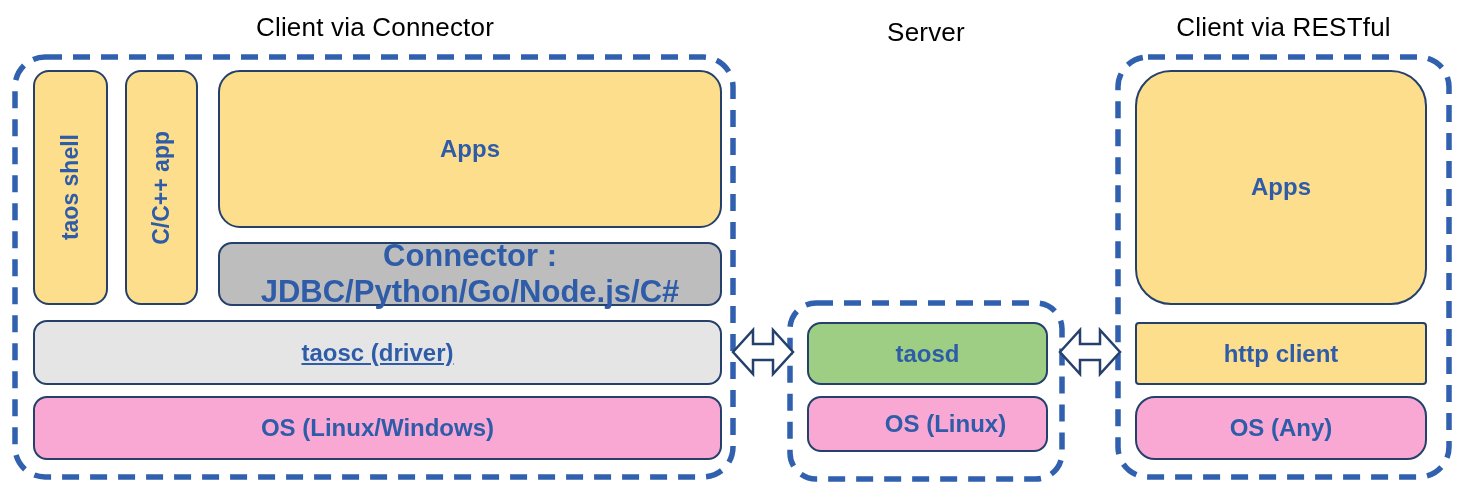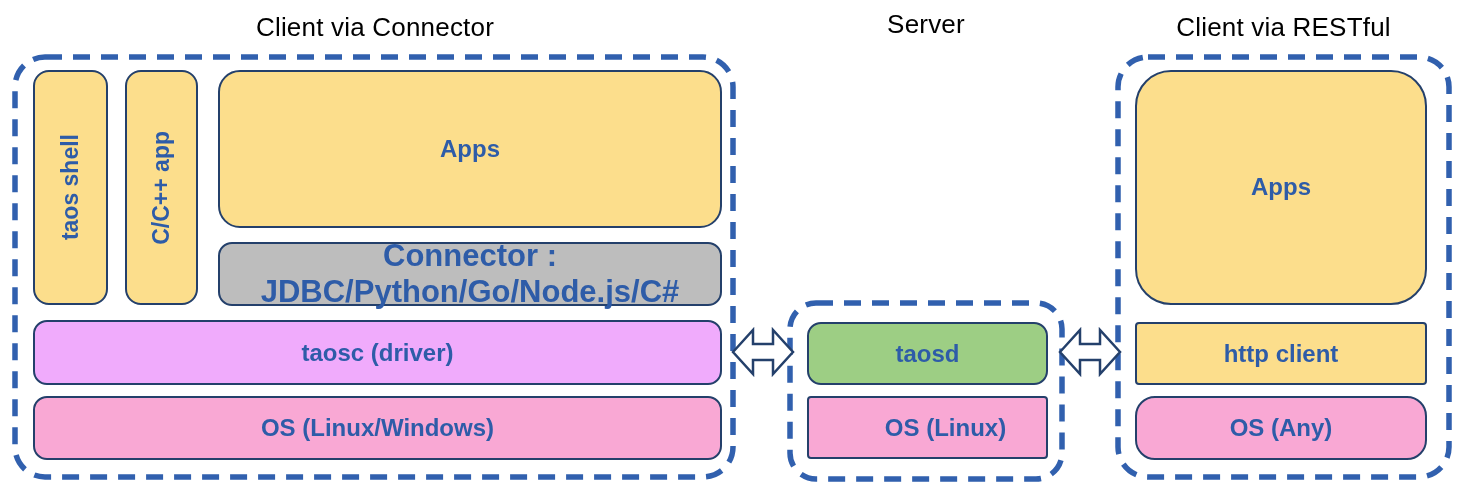--- a/index.html
+++ b/index.html
@@ -24,52 +24,52 @@
   }
   .title {
     position: absolute;
     text-align: center;
     font-size: 26px;
     font-weight: 400;
     color: #000000;
     letter-spacing: 0.2px;
   }
   .title-connector { left: 15px;  top: 12px; width: 720px; }
-  .title-server    { left: 790px; top: 9px; width: 272px; }
+  .title-server    { left: 790px; top: 17px; width: 272px; }
   .title-restful   { left: 1118px;top: 12px; width: 331px; }
 
   .box {
     position: absolute;
     box-sizing: border-box;
     border: 2px solid #24406B;
     display: flex;
     align-items: center;
     justify-content: center;
     font-weight: 700;
     color: #2E5CA8;
     font-size: 24px;
     text-align: center;
   }
   .fill-yellow { background: #FCDE8C; }
-  .fill-orange { background: #f0abfc; }
+  .fill-orange { background: #e5e5e5; text-decoration: underline; }
   .fill-blue   { background: #f9a8d4; }
   .fill-green  { background: #9DCE84; }
   .fill-gray   { background: #BDBDBD; }
 
   
   .box-taos-shell { left: 33px;  top: 70px;  width: 75px;  height: 235px; border-radius: 16px; }
   .box-cpp-app    { left: 125px; top: 70px;  width: 73px;  height: 235px; border-radius: 16px; }
   .box-apps       { left: 218px; top: 70px;  width: 504px; height: 158px; border-radius: 22px; }
   .box-connector  { left: 218px; top: 242px; width: 504px; height: 64px;  border-radius: 14px; font-size: 31px; }
   .box-taosc      { left: 33px;  top: 320px; width: 689px; height: 65px;  border-radius: 14px; }
   .box-os-left    { left: 33px;  top: 396px; width: 689px; height: 64px;  border-radius: 14px; }
 
   
   .box-taosd      { left: 807px; top: 322px; width: 241px; height: 63px;  border-radius: 14px; }
-  .box-os-mid     { left: 807px; top: 396px; width: 241px; height: 63px;  border-radius: 4px; padding-left: 36px; }
+  .box-os-mid     { left: 807px; top: 396px; width: 241px; height: 56px;  border-radius: 14px; padding-left: 36px; }
 
   
   .box-apps-rest  { left: 1135px; top: 70px;  width: 292px; height: 235px; border-radius: 36px; flex-direction: column; line-height: 1.35; }
   .box-http       { left: 1135px; top: 322px; width: 292px; height: 63px;  border-radius: 4px; }
   .box-os-right   { left: 1135px; top: 396px; width: 292px; height: 64px;  border-radius: 20px; }
 
   .vertical-label {
     writing-mode: vertical-rl;
     transform: rotate(180deg);
     font-size: 23px;

